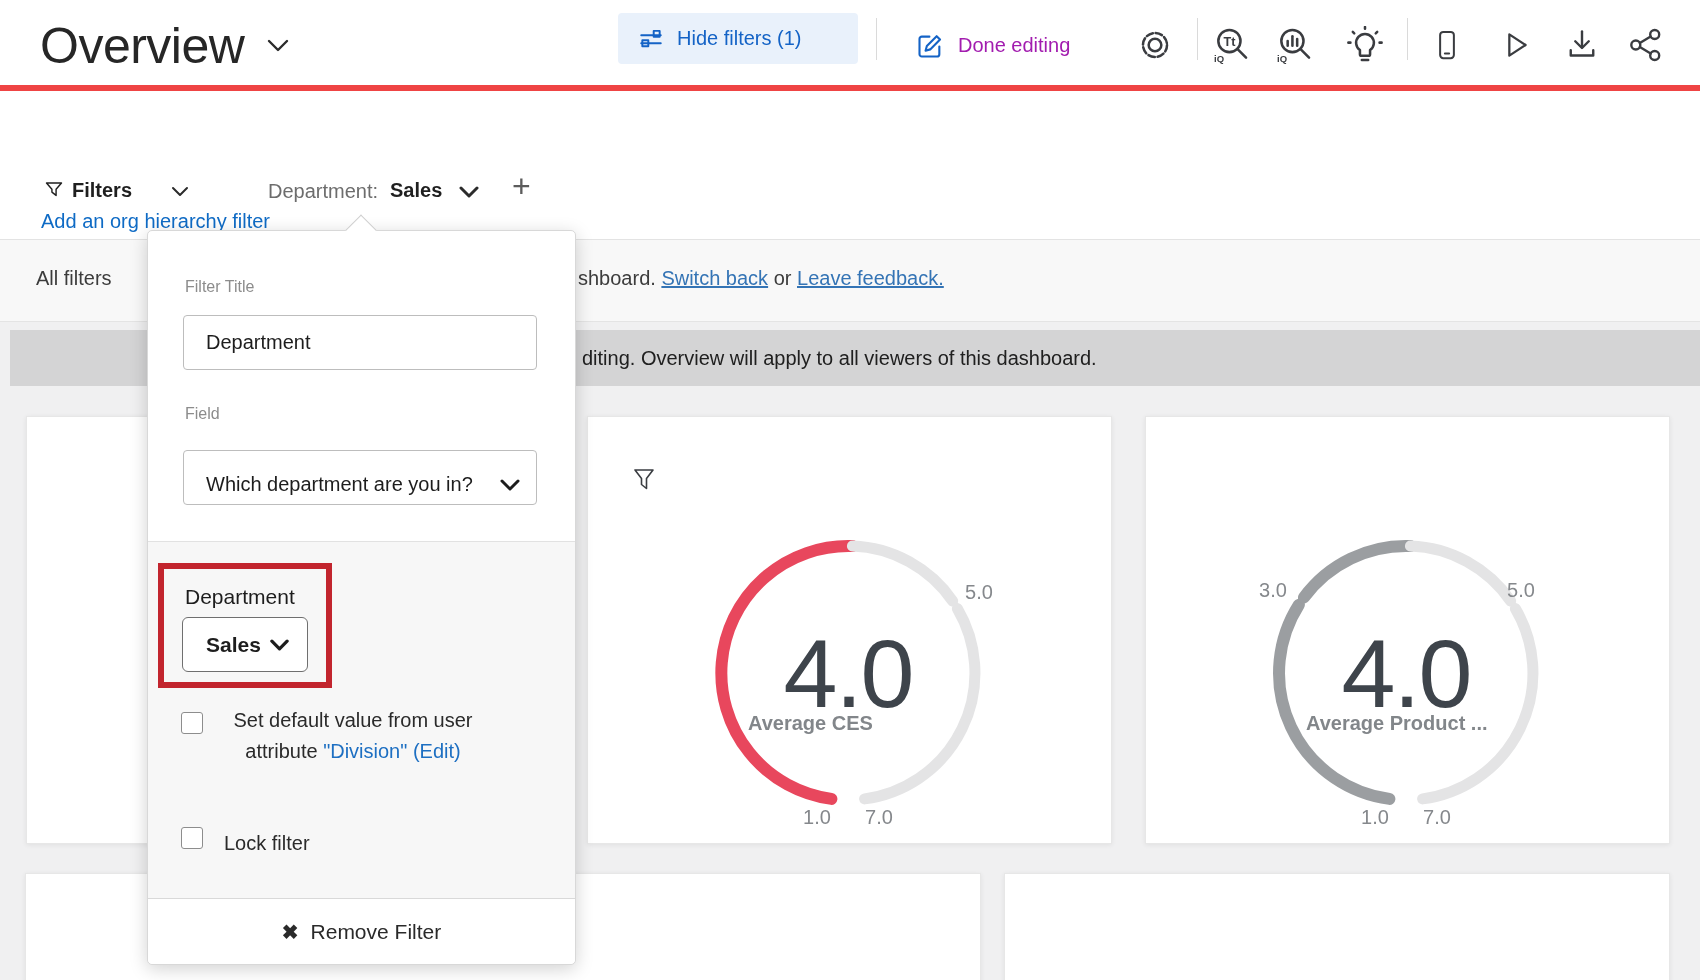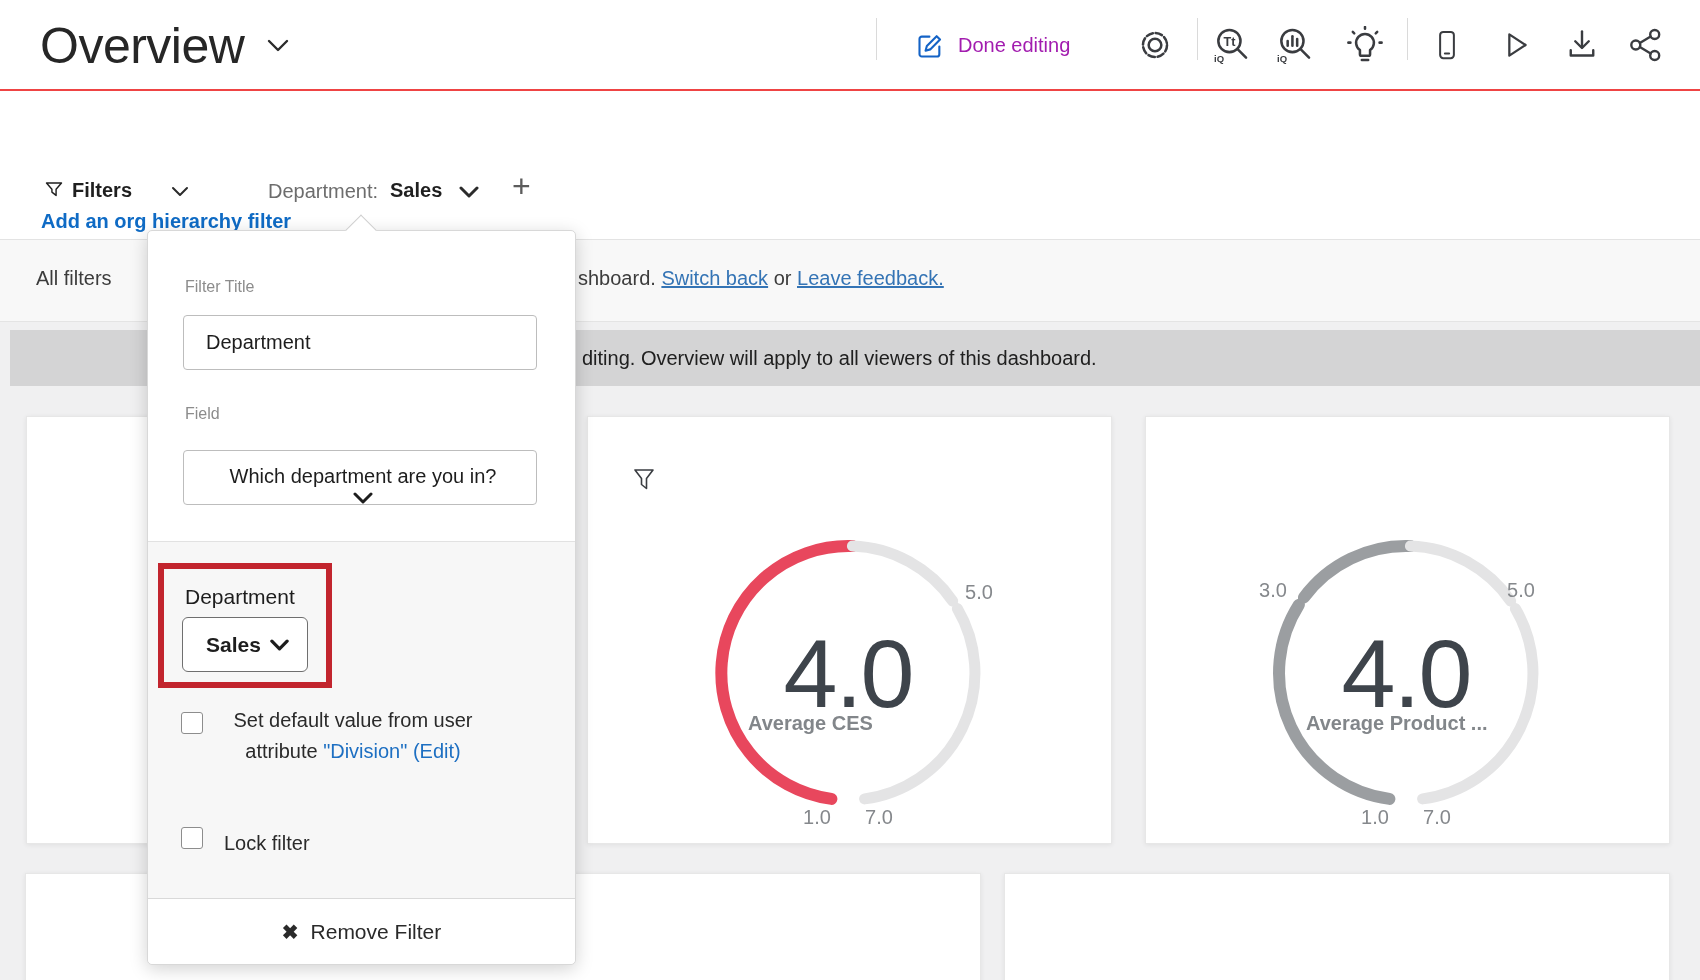--- a/index.html
+++ b/index.html
@@ -2,36 +2,36 @@
 <html><head>
 <meta charset="utf-8">
 <style>
   * { margin:0; padding:0; box-sizing:border-box; }
   html,body { background:#ffffff; }
   body { font-family:"Liberation Sans", sans-serif; }
   #stage { position:relative; width:1700px; height:980px; overflow:hidden; background:#ffffff; }
   .abs { position:absolute; }
 
   
-  .header { left:0; top:0; width:1700px; height:91px; background:#fff; border-bottom:2px solid #ef4444; z-index:5; }
+  .header { left:0; top:0; width:1700px; height:91px; background:#fff; border-bottom:6px solid #ef4444; z-index:5; }
   .page-title { left:40px; top:0; height:91px; display:flex; align-items:center; font-size:50px; font-weight:500; color:#262626; letter-spacing:-0.5px; }
   .title-chevron { left:267px; top:38px; }
   .hide-filters-btn { left:618px; top:13px; width:240px; height:51px; background:#e9f1fb; border-radius:4px; display:flex; align-items:center; padding-left:18px; gap:11px; cursor:pointer; }
   .hide-filters-btn span { font-size:20px; font-weight:500; color:#1463c6; }
   .vsep { top:18px; width:1px; height:42px; background:#dadada; }
   .done-editing { left:916px; top:0; height:91px; display:flex; align-items:center; gap:14px; cursor:pointer; }
   .done-editing span { font-size:20px; font-weight:500; color:#a21caf; }
   .hicon { top:26px; width:38px; height:38px; display:block; cursor:pointer; }
   svg.line-ic { stroke:#3a3c40; fill:none; stroke-width:1.6; stroke-linecap:round; stroke-linejoin:round; }
   svg.blue-ic { stroke:#1463c6; fill:none; stroke-width:1.8; stroke-linecap:round; stroke-linejoin:round; }
   svg text { stroke:none; fill:#3a3c40; font-family:"Liberation Sans", sans-serif; }
 
   
   .filter-area { left:0; top:91px; width:1700px; height:149px; background:#fff; border-bottom:1px solid #e3e3e3; }
-  .org-link { left:41px; top:119px; font-size:20px; font-weight:700; color:#0f6bc5; cursor:pointer; }
+  .org-link { left:41px; top:119px; font-size:20px; font-weight:400; color:#0f6bc5; cursor:pointer; }
   .filters-label { left:72px; top:179px; font-size:20px; font-weight:700; color:#1f1f1f;text-align:center; }
   .chip-prefix { left:268px; top:180px; font-size:20px; color:#6d6d6d; }
   .chip-value { left:390px; top:179px; font-size:20px; font-weight:700; color:#1f1f1f; }
   .plus-glyph { left:512px; top:168px; font-size:32px; font-weight:300; color:#5c5c5c; cursor:pointer; }
   .apply-btn { left:566px; top:168px; width:163px; height:49px; background:#fff; border:1px solid #1463c6; border-radius:4px; color:#0f6bc5; font-size:20px; font-family:"Liberation Sans", sans-serif; cursor:pointer; }
 
   
   .viewers-strip { left:0; top:240px; width:1700px; height:82px; background:#f8f8f8; border-bottom:1px solid #e4e4e4; }
   .viewers-left { left:36px; top:267px; font-size:20px; color:#3c3c3c; }
   .viewers-right { left:578px; top:267px; font-size:20px; color:#3c3c3c; white-space:nowrap; }
@@ -48,21 +48,21 @@
 
   
   .popover { left:147px; top:230px; width:429px; height:735px; background:#fff; border:1px solid #d8d8d8; border-radius:5px; box-shadow:0 4px 18px rgba(0,0,0,0.18); z-index:50; }
   .caret { left:350px; top:219px; width:22px; height:22px; background:#fff; border-left:1px solid #cfcfcf; border-top:1px solid #cfcfcf; transform:rotate(45deg); z-index:51; }
   .pop-mid { left:148px; top:542px; width:427px; height:356px; background:#f7f7f7; z-index:52; }
   .pop-div1 { left:148px; top:541px; width:427px; height:1px; background:#e2e2e2; z-index:53; }
   .pop-div2 { left:148px; top:898px; width:427px; height:1px; background:#d9d9d9; z-index:53; }
   .pop-el { z-index:54; }
   .field-label { font-size:16px; color:#8c8c8c; }
   .text-box { background:#fff; border:1px solid #bdbdbd; border-radius:4px; display:flex; align-items:center; padding-left:22px; font-size:20px; color:#1d1d1d; cursor:text; }
-  .select-box { background:#fff; border:1px solid #bdbdbd; border-radius:4px; display:flex; align-items:center; justify-content:space-between; padding:14px 16px 0 22px; font-size:20px; color:#1d1d1d; cursor:pointer;flex-direction:column; }
+  .select-box { background:#fff; border:1px solid #bdbdbd; border-radius:4px; display:flex; align-items:center; justify-content:space-between; padding:14px 16px 0 22px; font-size:20px; color:#1d1d1d; cursor:pointer; }
   .red-box { left:158px; top:563px; width:174px; height:125px; border:6px solid #c2252e; z-index:60; }
   .sales-btn { left:182px; top:617px; width:126px; height:55px; background:#fff; border:1.5px solid #6f6f6f; border-radius:6px; display:flex; align-items:center; justify-content:space-between; padding:0 18px 0 23px; cursor:pointer; z-index:61; }
   .sales-btn span { font-size:21px; font-weight:700; color:#1d1d1d; }
   .checkbox { width:22px; height:22px; background:#fff; border:1.5px solid #8d8d8d; border-radius:3px; cursor:pointer; }
   .cb-label { font-size:20px; color:#2a2a2a; line-height:31px;text-align:center; }
   .blue-link { color:#1d6fc2; cursor:pointer; }
   .pop-footer { left:148px; top:899px; width:427px; height:65px; background:#fff; border-radius:0 0 5px 5px; display:flex; align-items:center; justify-content:center; gap:12px; cursor:pointer; z-index:54; }
   .remove-x { font-size:20px; font-weight:700; color:#2a2a2a; }
   .remove-label { font-size:21px; color:#2a2a2a; }
 </style>
@@ -70,20 +70,29 @@
 <body>
 
 <div id="stage">
 
   <div class="abs header">
     <div class="abs page-title">Overview</div>
     <svg class="abs title-chevron line-ic" width="22" height="15" viewBox="0 0 22 15" style="stroke-width:2.4;stroke:#2b2b2b;">
         <polyline points="2,3 11,12 20,3"></polyline>
       </svg>
 
+    <div class="abs hide-filters-btn">
+      <svg class="blue-ic" width="30" height="26" viewBox="0 0 24 24">
+        <line x1="3" y1="8.5" x2="21" y2="8.5"></line>
+          <rect x="14.5" y="4.5" width="5.5" height="5.5"></rect>
+        <line x1="3" y1="16" x2="21" y2="16"></line>
+          <rect x="4" y="13.2" width="5.5" height="5.5"></rect>
+      </svg>
+      <span>Hide filters (1)</span>
+    </div>
 
     <div class="abs vsep" style="left:876px;"></div>
 
     <div class="abs done-editing">
       <svg class="blue-ic" width="28" height="28" viewBox="0 0 24 24">
         <path d="M20 12.5 V19 a2 2 0 0 1 -2 2 H5 a2 2 0 0 1 -2 -2 V6 a2 2 0 0 1 2 -2 h6.5"></path>
         <path d="M17.7 3.6 l2.9 2.9 L12.2 14.9 l-4 1.1 1.1 -4 z"></path>
       </svg>
       <span>Done editing</span>
     </div>

